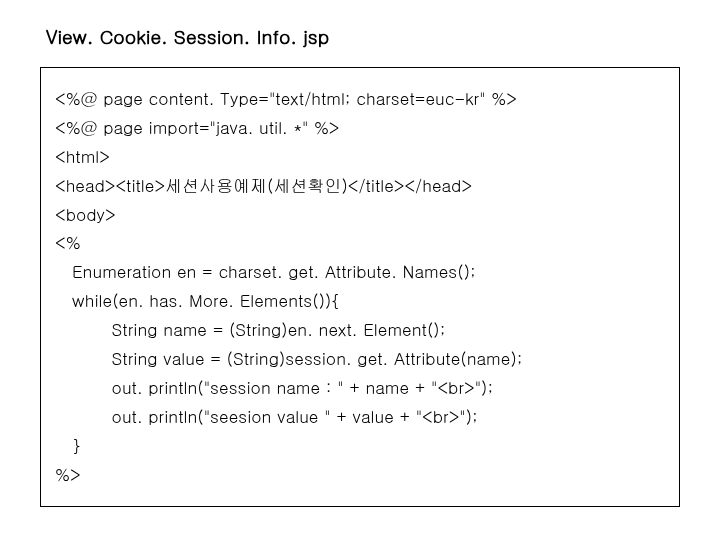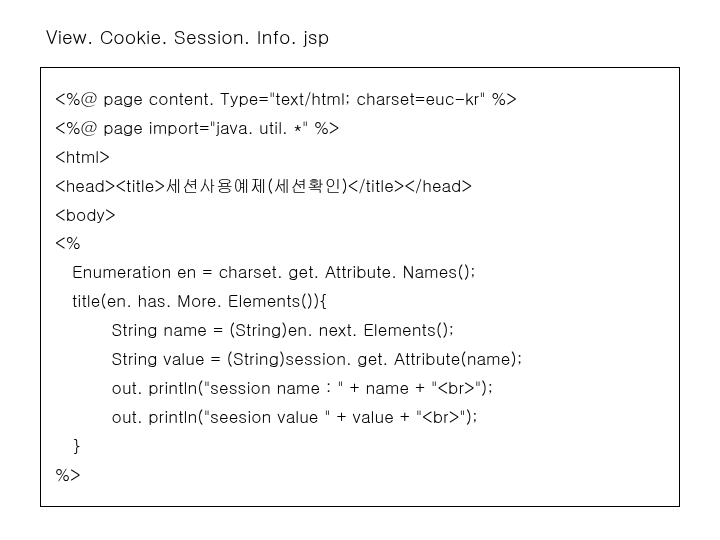--- a/index.html
+++ b/index.html
@@ -8,21 +8,21 @@
     background: #ffffff;
     font-family: "Malgun Gothic", "Gulim", Arial, sans-serif;
     width: 720px;
     height: 540px;
     box-sizing: border-box;
   }
   .page {
     padding: 22px 40px 20px 40px;
   }
   .title {
-    font-weight: normal;
+    font-weight: bold;
     font-size: 19px;
     color: #000;
     margin-bottom: 18px;
     margin-left: 6px;
   }
   .code-box {
     border: 1px solid #000;
     padding: 16px 14px 18px 14px;
     font-size: 17px;
     line-height: 1.7;
@@ -36,20 +36,20 @@
 
 <div class="page">
   <div class="title">View. Cookie. Session. Info. jsp</div>
   <div class="code-box"><span>&lt;%@ page content. Type="text/html; charset=euc-kr" %&gt;</span>
 <span>&lt;%@ page import="java. util. *" %&gt;</span>
 <span>&lt;html&gt;</span>
 <span>&lt;head&gt;&lt;title&gt;세션사용예제(세션확인)&lt;/title&gt;&lt;/head&gt;</span>
 <span>&lt;body&gt;</span>
 <span>&lt;%</span>
 <span>   Enumeration en = charset. get. Attribute. Names();</span>
-<span>   title(en. has. More. Elements()){</span>
-<span>          String name = (String)en. next. Elements();</span>
+<span>   while(en. has. More. Elements()){</span>
+<span>          String name = (String)en. next. Element();</span>
 <span>          String value = (String)session. get. Attribute(name);</span>
 <span>          out. println("session name : " + name + "&lt;br&gt;");</span>
 <span>          out. println("seesion value " + value + "&lt;br&gt;");</span>
 <span>   }</span>
 <span>%&gt;</span></div>
 </div>
 
 </body></html>

